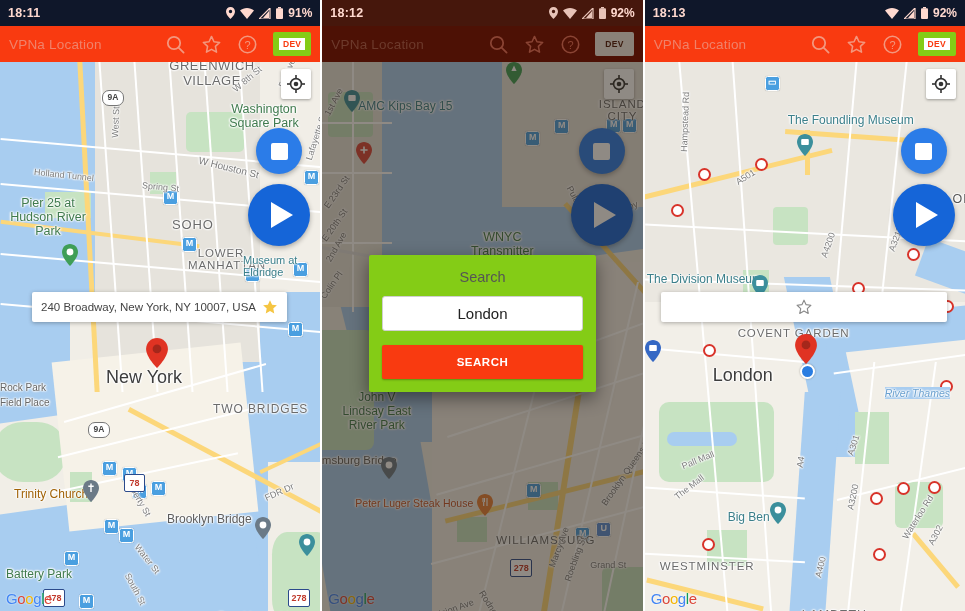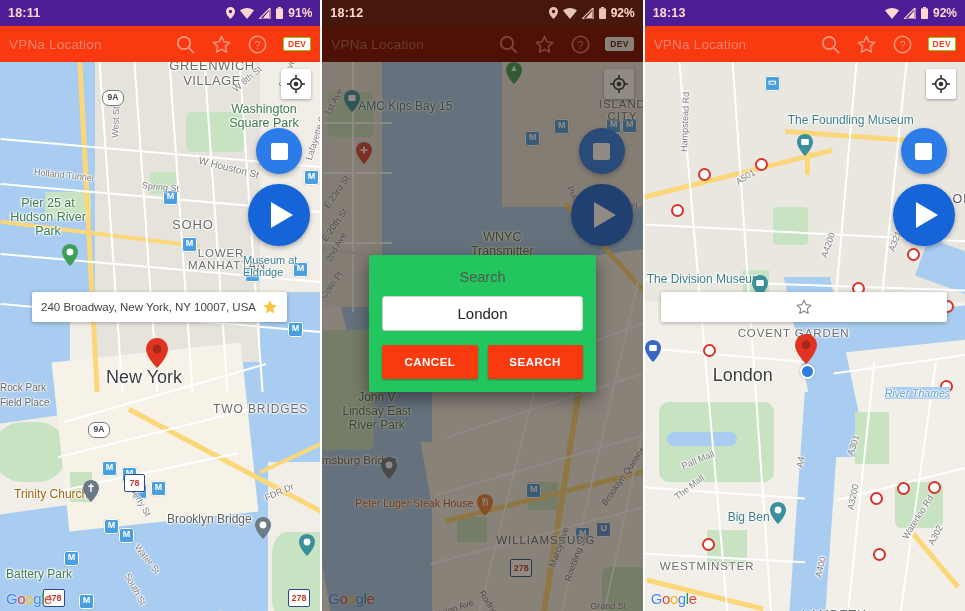--- a/index.html
+++ b/index.html
@@ -3,32 +3,32 @@
 <meta charset="utf-8">
 <style>
   html,body{margin:0;padding:0;background:#fff;}
   body{font-family:"Liberation Sans",sans-serif;}
   .shot{position:relative;width:965px;height:611px;overflow:hidden;background:#fff;display:flex;}
 
   .panel{position:relative;width:321.67px;height:611px;overflow:hidden;background:#e9e6df;}
   .panel + .panel{border-left:2px solid #ffffff;}
 
   
-  .statusbar{position:relative;height:26px;background:#4c1d95;display:flex;align-items:center;padding:0 8px;z-index:40;}
+  .statusbar{position:relative;height:26px;background:#0f172a;display:flex;align-items:center;padding:0 8px;z-index:40;}
   .sb-time{color:#ffd9cf;font-size:12.5px;font-weight:bold;letter-spacing:.2px;}
   .sb-right{margin-left:auto;display:flex;align-items:center;gap:5px;}
   .sb-ico{display:block;}
   .sb-batt{color:#ffd9cf;font-size:12px;font-weight:bold;}
 
   
   .appbar{position:relative;height:36px;background:#f93a10;display:flex;align-items:center;padding:0 9px;z-index:40;}
   .appbar .title{color:#f0826a;font-size:13.5px;letter-spacing:.2px;}
   .appbar .actions{margin-left:auto;display:flex;align-items:center;gap:14px;}
   .act{width:22px;height:22px;display:flex;align-items:center;justify-content:center;cursor:pointer;}
-  .devbadge{background:#fff;color:#f93a10;font-size:8.5px;font-weight:bold;border-radius:2px;padding:2px 4px 1.5px;line-height:1;letter-spacing:.3px;border:1px solid #84cc16;}
+  .devbadge{background:#fff;color:#f93a10;font-size:8.5px;font-weight:bold;border-radius:2px;padding:2px 4px 1.5px;line-height:1;letter-spacing:.3px;border:6px solid #84cc16;}
 
   
   .map{position:absolute;left:0;right:0;top:62px;bottom:0;overflow:hidden;background:#e8e5de;}
   .maplayer{position:absolute;inset:0;}
   .lbl{position:absolute;font-size:12px;color:#5c5c5c;white-space:nowrap;pointer-events:none;
        text-shadow:0 0 2px #fff,0 0 2px #fff,0 0 3px #fff,1px 0 2px #fff,-1px 0 2px #fff;}
   .lbl.city{font-size:18px;color:#3d3d3d;}
   .lbl.area{font-size:11.5px;color:#6b6b6b;letter-spacing:.9px;}
   .lbl.park{color:#3f7a4d;}
   .lbl.poi{color:#3b7f8a;font-size:11px;}
@@ -68,21 +68,21 @@
   .addr-1{left:32px;top:230px;}
   .addr-3{left:16px;right:18px;top:230px;justify-content:center;}
 
   
   .glogo{position:absolute;left:6px;bottom:4px;font-size:15px;font-weight:normal;z-index:26;letter-spacing:-.4px;
          text-shadow:0 0 2px rgba(255,255,255,.9);}
   .g1{color:#4285F4}.g2{color:#DB4437}.g3{color:#F4B400}.g4{color:#4285F4}.g5{color:#0F9D58}.g6{color:#DB4437}
 
   
   .scrim{position:absolute;inset:0;background:rgba(40,30,20,.52);z-index:30;}
-  .dialog{position:absolute;left:47px;right:47px;top:193px;background:#22c55e;border-radius:2px;
+  .dialog{position:absolute;left:47px;right:47px;top:193px;background:#84cc16;border-radius:2px;
           box-shadow:0 6px 18px rgba(0,0,0,.45);padding:14px 13px 13px;z-index:31;}
   .dlg-title{text-align:center;font-size:14.5px;color:#555;margin-bottom:11px;}
   .dlg-input{width:100%;box-sizing:border-box;border:1px solid #cfcfcf;border-radius:3px;background:#fff;
              text-align:center;font-size:15px;color:#222;padding:8px 6px;font-family:"Liberation Sans",sans-serif;outline:none;}
   .dlg-btns{display:flex;gap:10px;margin-top:14px;}
   .dlg-btn{flex:1;background:#f93a10;border:none;color:#fff;font-size:11.5px;font-weight:bold;letter-spacing:.5px;
            padding:11px 4px;border-radius:2px;cursor:pointer;font-family:"Liberation Sans",sans-serif;
            box-shadow:0 1px 2px rgba(0,0,0,.3);}
   .dim-app .appbar{background:#4d1105;}
   .dim-app .appbar .title{color:#6d3a2c;}
@@ -379,21 +379,21 @@
       <div class="lbl poi" style="left:36px;top:37px;font-size:12px">AMC Kips Bay 15</div>
       <div class="lbl area" style="left:272px;top:24px;width:56px;white-space:normal;text-align:center;">LIC ISLAND CITY</div>
       <div class="lbl park" style="left:142px;top:145px;width:76px;white-space:normal;text-align:center;font-size:12.5px;margin-top:23px;">WNYC Transmitter Park</div>
       <div class="lbl road" style="left:232px;top:145px;transform:rotate(62deg)">Pulaski Bridge</div>
       <div class="lbl park" style="left:17px;top:328px;width:75px;white-space:normal;text-align:center;font-size:12px;">John V Lindsay East River Park</div>
       <div class="lbl" style="left:-28px;top:392px;font-size:11.5px">Williamsburg Bridge</div>
       <div class="lbl poi-r" style="left:33px;top:435px;">Peter Luger Steak House</div>
       <div class="lbl area" style="left:174px;top:472px;">WILLIAMSBURG</div>
 
       <div class="lbl road" style="left:262px;top:400px;transform:rotate(-55deg)">Brooklyn Queens Expy</div>
-      <div class="lbl road" style="left:268px;top:498px;margin-top:41px;">Grand St</div>
+      <div class="lbl road" style="left:268px;top:498px;">Grand St</div>
       <div class="lbl road" style="left:216px;top:480px;transform:rotate(-70deg)">Marcy Ave</div>
       <div class="lbl road" style="left:230px;top:492px;transform:rotate(-70deg)">Roebling St</div>
       <div class="lbl road" style="left:104px;top:543px;transform:rotate(-20deg)">Division Ave</div>
 
       <div class="lbl road" style="left:148px;top:545px;transform:rotate(58deg)">Rodney Ave</div>
       <div class="lbl road" style="left:-3px;top:35px;transform:rotate(-62deg)">1st Ave</div>
       <div class="lbl road" style="left:-2px;top:180px;transform:rotate(-60deg)">2nd Ave</div>
       <div class="lbl road" style="left:-4px;top:125px;transform:rotate(-55deg)">E 23rd St</div>
       <div class="lbl road" style="left:-6px;top:158px;transform:rotate(-55deg)">E 20th St</div>
       <div class="lbl road" style="left:-6px;top:218px;transform:rotate(-55deg)">Colin Pl</div>
@@ -442,21 +442,20 @@
         </div>
 
       <div class="glogo"><span class="g1">G</span><span class="g2">o</span><span class="g3">o</span><span class="g4">g</span><span class="g5">l</span><span class="g6">e</span></div>
 
       <div class="scrim"></div>
 
       <div class="dialog">
         <div class="dlg-title">Search</div>
         <input class="dlg-input" value="London" style="">
         <div class="dlg-btns">
-          <button class="dlg-btn">CANCEL</button>
           <button class="dlg-btn">SEARCH</button>
         </div>
       </div>
     </div>
   </div>
 
   <div class="panel">
     <div class="statusbar">
       <span class="sb-time">18:13</span>
       <span class="sb-right">

